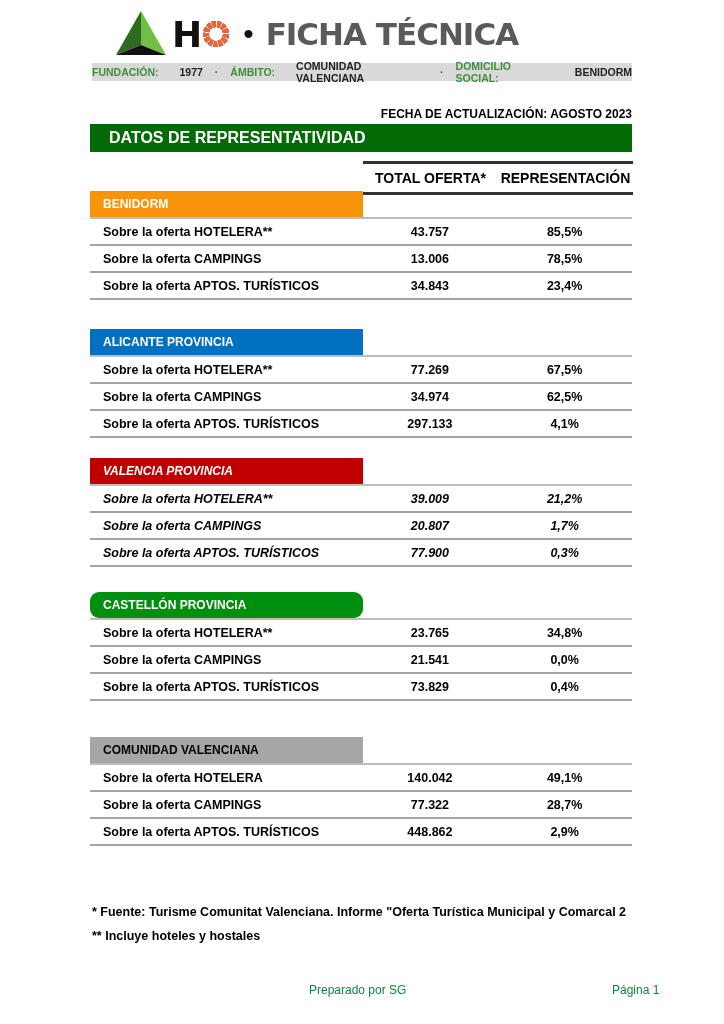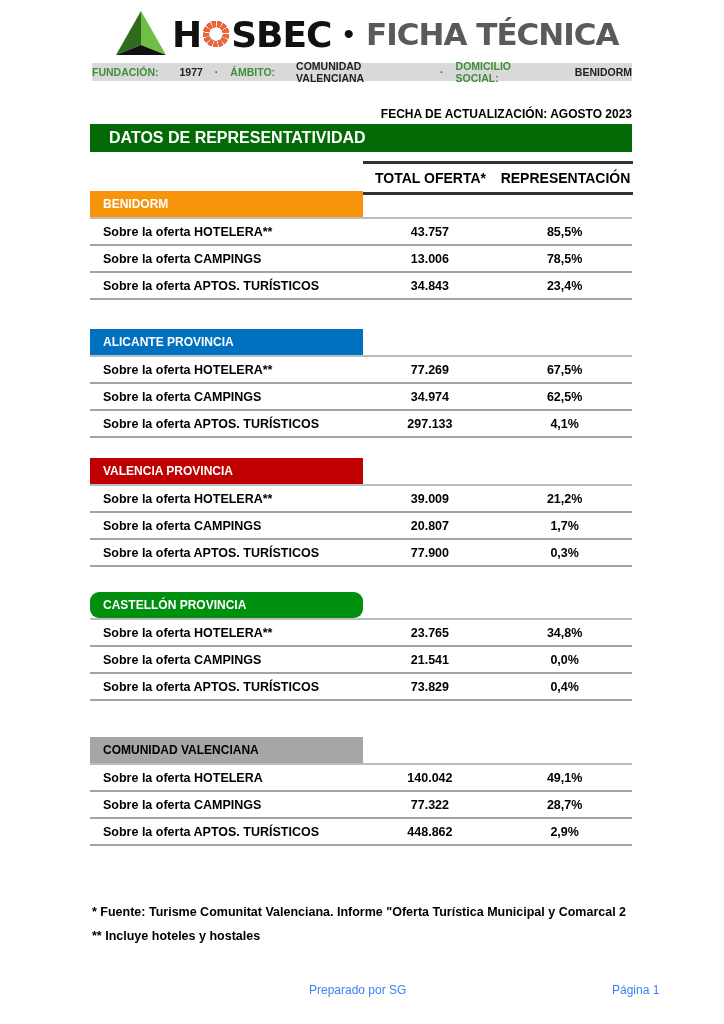--- a/index.html
+++ b/index.html
@@ -33,21 +33,21 @@
   .group { position: absolute; left: 90px; width: 542px; }
   .g-head { height: 26px; position: relative; border-bottom: 2px solid #bdbdbd; }
   .g-head .bar { position: absolute; left: 0; top: 0; width: 273px; height: 26px; color: #fff;
                  font-size: 12px; font-weight: bold; display: flex; align-items: center; padding-left: 13px; box-sizing: border-box; }
   .row { height: 25px; display: flex; align-items: center; border-bottom: 2px solid #a3a3a3; font-size: 12.5px; font-weight: bold; }
   .row .label { width: 273px; padding-left: 13px; box-sizing: border-box; }
   .row .v1 { width: 135px; text-align: center; }
   .row .v2 { width: 135px; text-align: center; }
 
   .note { left: 92px; font-size: 12.5px; font-weight: bold; white-space: nowrap; }
-  .footer { top: 983px; font-size: 12px; color: #3b82f6; }
+  .footer { top: 983px; font-size: 12px; color: #15803d; }
 </style>
 </head>
 <body>
 
 <div class="abs logo-row">
   <svg class="logo-tri" viewBox="0 0 50 46">
     <polygon points="25,0 0,44 25,34" fill="#2f6b1e"></polygon>
     <polygon points="25,0 50,44 25,34" fill="#6fbf44"></polygon>
     <polygon points="0,44 50,44 25,34" fill="#111"></polygon>
   </svg>
@@ -56,21 +56,20 @@
     <svg class="ring" viewBox="0 0 28 28">
       <g fill="none" stroke-width="6">
         <circle cx="14" cy="14" r="10" stroke="#e5243b" stroke-dasharray="3.5 1.3"></circle>
         <circle cx="14" cy="14" r="10" stroke="#4c9f38" stroke-dasharray="3.5 1.3" stroke-dashoffset="9.6"></circle>
         <circle cx="14" cy="14" r="10" stroke="#fcc30b" stroke-dasharray="3.5 1.3" stroke-dashoffset="19.2" opacity="0.9"></circle>
         <circle cx="14" cy="14" r="10" stroke="#26bde2" stroke-dasharray="3.5 1.3" stroke-dashoffset="28.8" opacity="0.9"></circle>
         <circle cx="14" cy="14" r="10" stroke="#dd1367" stroke-dasharray="3.5 1.3" stroke-dashoffset="38.4" opacity="0.9"></circle>
         <circle cx="14" cy="14" r="10" stroke="#fd6925" stroke-dasharray="3.5 1.3" stroke-dashoffset="48" opacity="0.9"></circle>
       </g>
     </svg>
-    <span>SBEC</span>
   </div>
   <span class="sep-dot">•</span>
   <span class="ficha">FICHA TÉCNICA</span>
 </div>
 
 <div class="abs subbar">
   <span class="lbl">FUNDACIÓN:</span>
   <span class="val">1977</span>
   <span class="dot">·</span>
   <span class="lbl">ÁMBITO:</span>
@@ -124,21 +123,21 @@
     <span class="v1">34.974</span>
     <span class="v2">62,5%</span>
   </div>
   <div class="row">
     <span class="label">Sobre la oferta APTOS. TURÍSTICOS</span>
     <span class="v1">297.133</span>
     <span class="v2">4,1%</span>
   </div>
 </div>
 
-<div class="group" style="top:458px;">
+<div class="group" style="top:458px;font-style:italic;">
   <div class="g-head">
     <div class="bar" style="background:#c00000;">VALENCIA PROVINCIA</div>
   </div>
   <div class="row">
     <span class="label">Sobre la oferta HOTELERA**</span>
     <span class="v1">39.009</span>
     <span class="v2">21,2%</span>
   </div>
   <div class="row">
     <span class="label">Sobre la oferta CAMPINGS</span>

